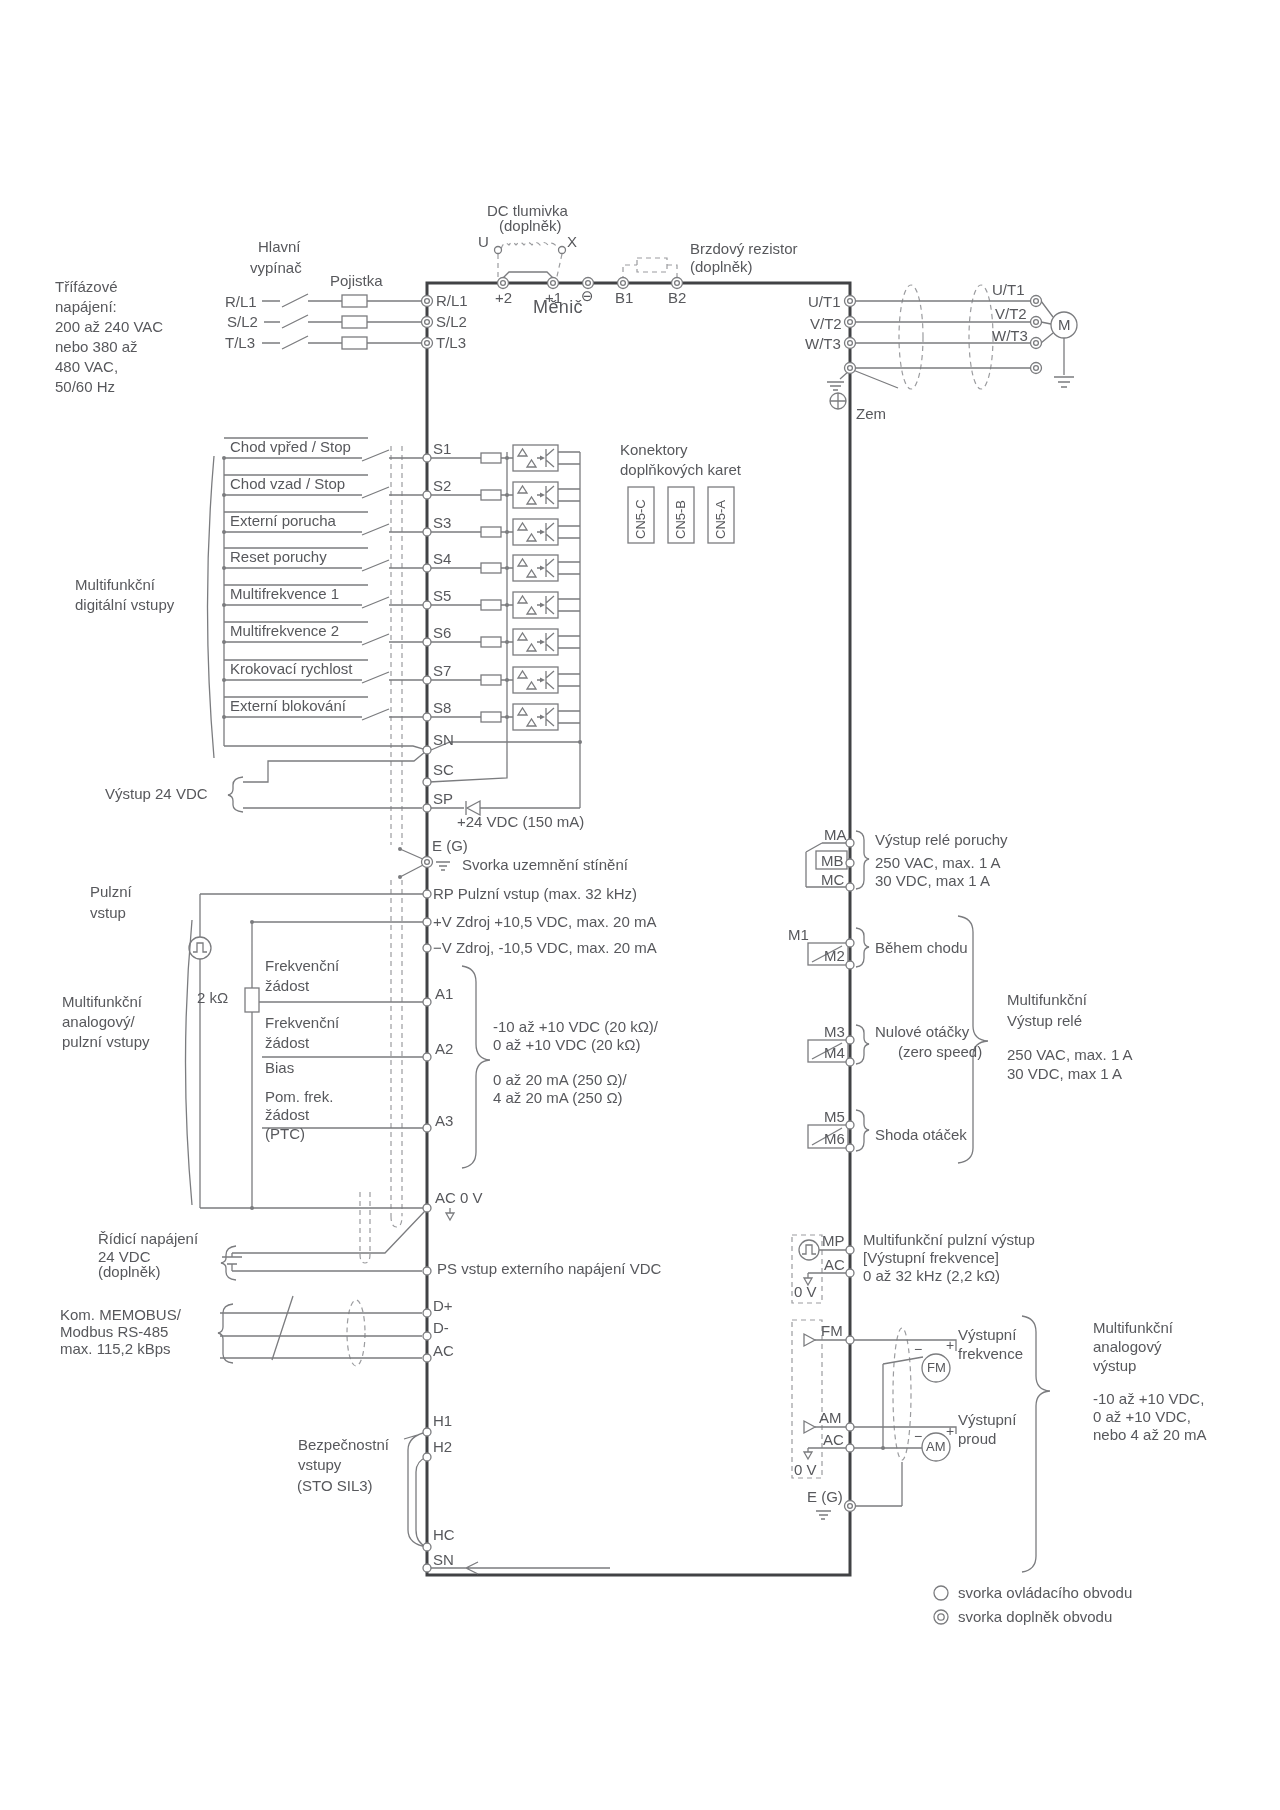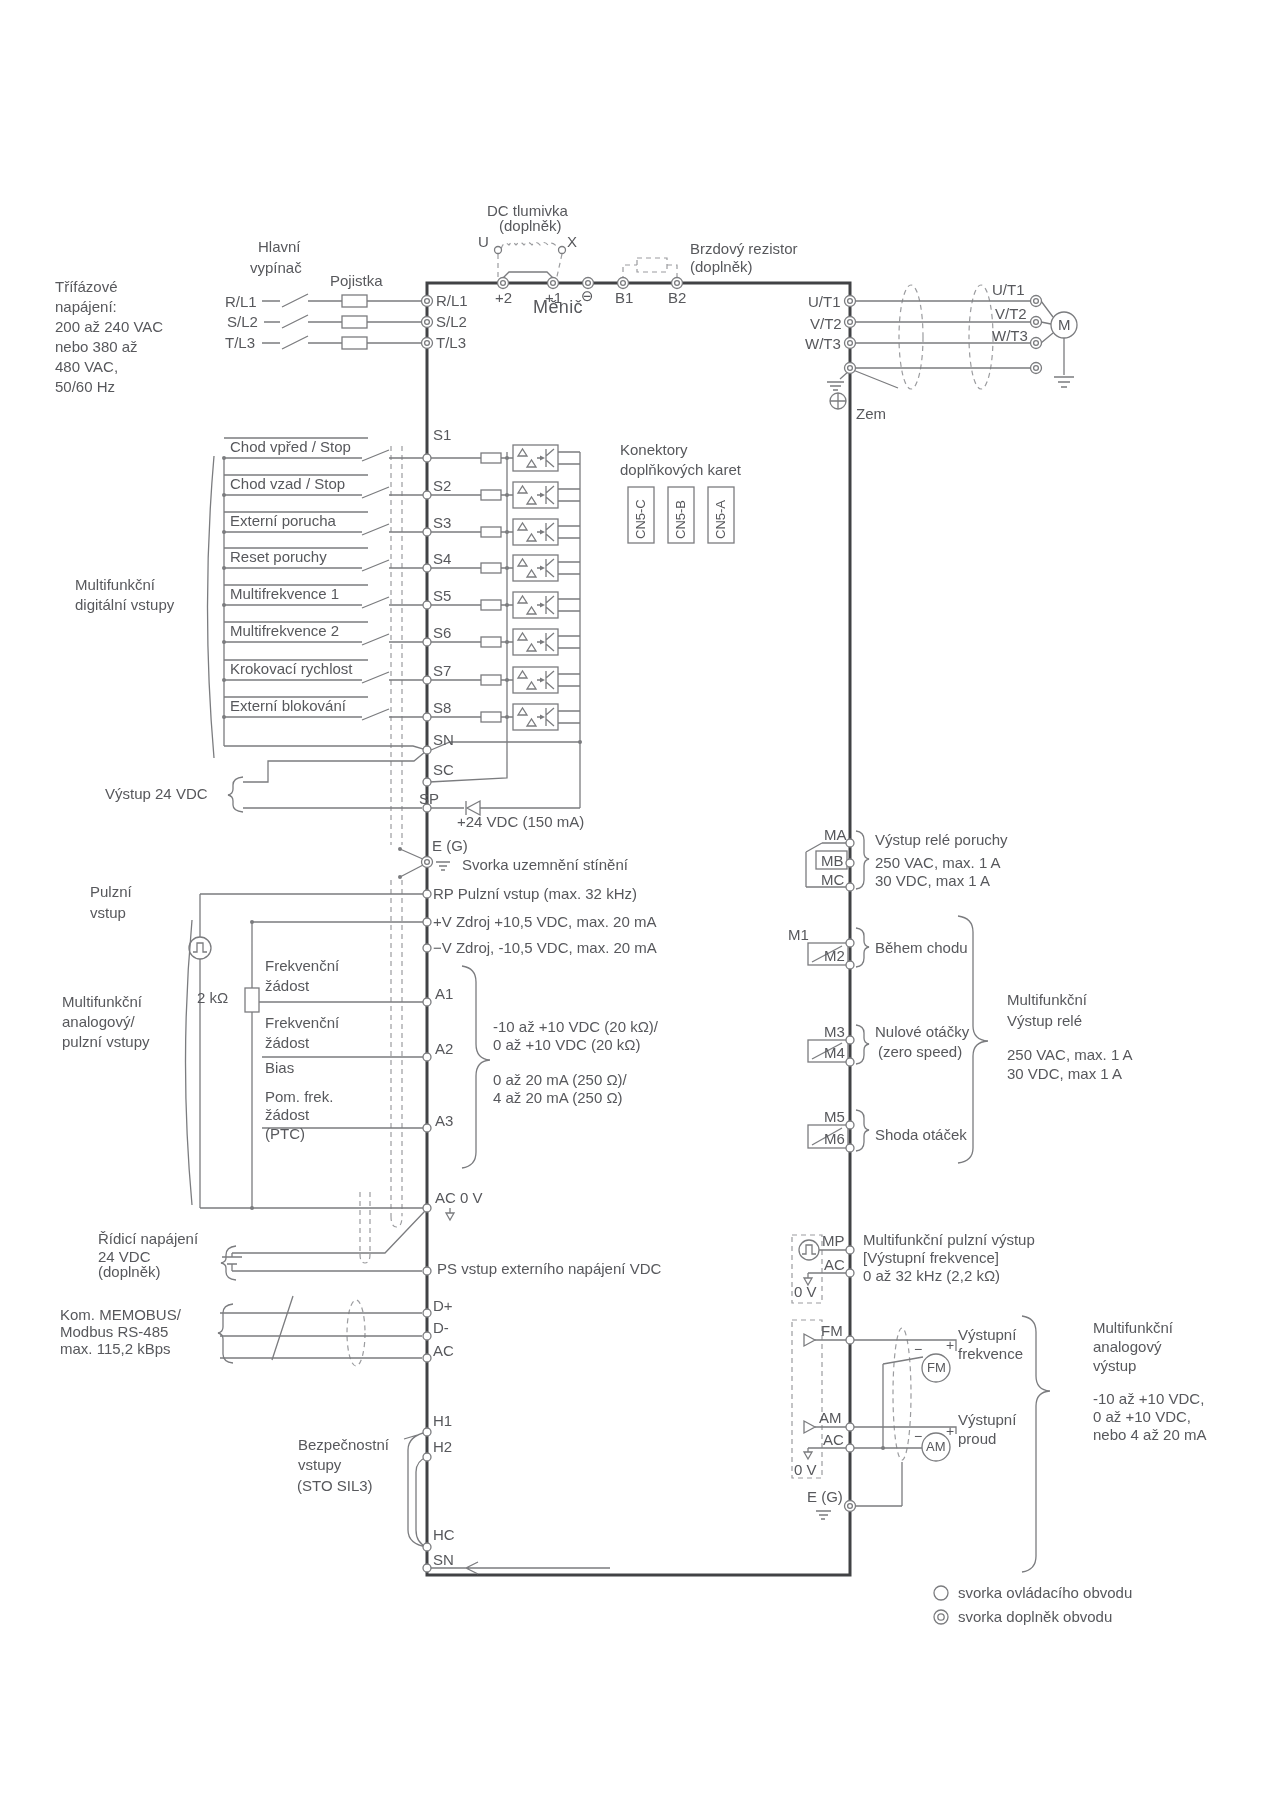--- a/index.html
+++ b/index.html
@@ -471,33 +471,33 @@
 <div class="t" style="left:856px;top:405px">Zem</div>
 
 <div class="t" style="left:230px;top:438px">Chod vpřed / Stop</div>
 <div class="t" style="left:230px;top:475px">Chod vzad / Stop</div>
 <div class="t" style="left:230px;top:512px">Externí porucha</div>
 <div class="t" style="left:230px;top:548px">Reset poruchy</div>
 <div class="t" style="left:230px;top:585px">Multifrekvence 1</div>
 <div class="t" style="left:230px;top:622px">Multifrekvence 2</div>
 <div class="t" style="left:230px;top:660px">Krokovací rychlost</div>
 <div class="t" style="left:230px;top:697px">Externí blokování</div>
-<div class="t" style="left:433px;top:426px">S1</div>
+<div class="t" style="left:433px;top:440px">S1</div>
 <div class="t" style="left:433px;top:477px">S2</div>
 <div class="t" style="left:433px;top:514px">S3</div>
 <div class="t" style="left:433px;top:550px">S4</div>
 <div class="t" style="left:433px;top:587px">S5</div>
 <div class="t" style="left:433px;top:624px">S6</div>
 <div class="t" style="left:433px;top:662px">S7</div>
 <div class="t" style="left:433px;top:699px">S8</div>
 <div class="t" style="left:75px;top:576px">Multifunkční</div>
 <div class="t" style="left:75px;top:596px">digitální vstupy</div>
 <div class="t" style="left:433px;top:731px">SN</div>
 <div class="t" style="left:433px;top:761px">SC</div>
-<div class="t" style="left:419px;top:790px">SP</div>
+<div class="t" style="left:433px;top:790px">SP</div>
 <div class="t" style="left:105px;top:785px">Výstup 24 VDC</div>
 <div class="t" style="left:457px;top:813px">+24 VDC (150 mA)</div>
 
 <div class="t" style="left:620px;top:441px">Konektory</div>
 <div class="t" style="left:620px;top:461px">doplňkových karet</div>
 <div class="t vert" style="left:634px;top:539px">CN5-C</div>
 <div class="t vert" style="left:674px;top:539px">CN5-B</div>
 <div class="t vert" style="left:714px;top:539px">CN5-A</div>
 
 <div class="t" style="left:432px;top:837px">E (G)</div>
@@ -552,21 +552,21 @@
 <div class="t" style="left:875px;top:831px">Výstup relé poruchy</div>
 <div class="t" style="left:875px;top:854px">250 VAC, max. 1 A</div>
 <div class="t" style="left:875px;top:872px">30 VDC, max 1 A</div>
 
 <div class="t" style="left:788px;top:926px">M1</div>
 <div class="t" style="left:824px;top:947px">M2</div>
 <div class="t" style="left:875px;top:939px">Během chodu</div>
 <div class="t" style="left:824px;top:1023px">M3</div>
 <div class="t" style="left:824px;top:1044px">M4</div>
 <div class="t" style="left:875px;top:1023px">Nulové otáčky</div>
-<div class="t" style="left:878px;top:1043px">(zero speed)</div>
+<div class="t" style="left:898px;top:1043px">(zero speed)</div>
 <div class="t" style="left:824px;top:1108px">M5</div>
 <div class="t" style="left:824px;top:1130px">M6</div>
 <div class="t" style="left:875px;top:1126px">Shoda otáček</div>
 <div class="t" style="left:1007px;top:991px">Multifunkční</div>
 <div class="t" style="left:1007px;top:1012px">Výstup relé</div>
 <div class="t" style="left:1007px;top:1046px">250 VAC, max. 1 A</div>
 <div class="t" style="left:1007px;top:1065px">30 VDC, max 1 A</div>
 
 <div class="t" style="left:822px;top:1232px">MP</div>
 <div class="t" style="left:824px;top:1256px">AC</div>

